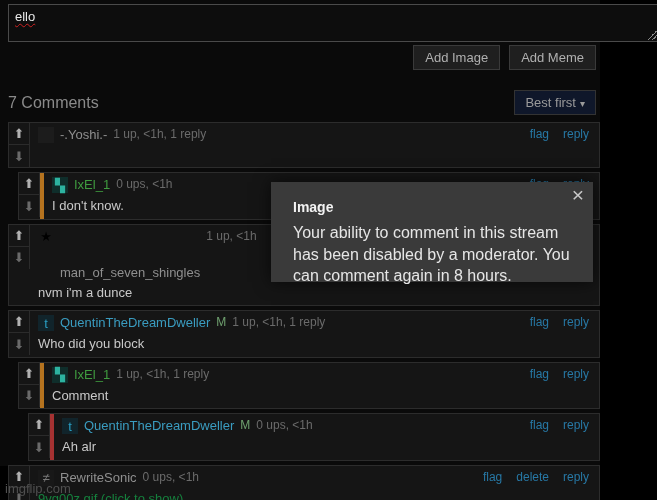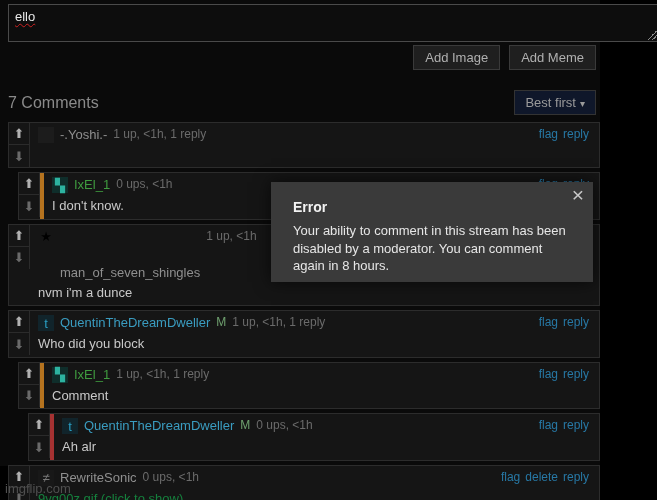--- a/index.html
+++ b/index.html
@@ -31,31 +31,31 @@
   .vote.up .arrow { color:#b2b2b2; }
   .vote.down .arrow { color:#6a6a6a; }
   .bar { flex:0 0 4px; }
   .cbody { flex:1; padding:4px 8px 4px 8px; min-width:0; }
   .chead { display:flex; align-items:flex-start; gap:6px; font-size:12px; }
   .avatar { width:16px; height:16px; display:inline-flex; align-items:center; justify-content:center; font-size:13px; flex:0 0 16px; cursor:pointer; }
   .uname { font-size:13px; text-decoration:none; cursor:pointer; }
   .badge { font-size:12px; color:#6fa06f; }
   .meta { color:#6b6b6b; }
   .spacer { flex:1; }
-  .links { display:flex; gap:5px; padding-right:2px; }
+  .links { display:flex; gap:14px; padding-right:2px; }
   .links a { color:#2778a5; font-size:12px; text-decoration:none; cursor:pointer; }
   .ctext { color:#c9c9c9; font-size:13px; margin-top:4px; line-height:1.35; padding-right:26px; }
   .ctext.aslink { color:#15803d; cursor:pointer; }
 
   .watermark { position:absolute; left:5px; top:481px; color:#4f4f4f; font-size:13px; }
 
   
   .modal { position:absolute; left:271px; top:182px; width:322px; height:100px; background:#3a3a3a; box-shadow:0 0 16px rgba(0,0,0,.65); z-index:10; }
   .modal-title { color:#f2f2f2; font-size:14px; font-weight:bold; margin:17px 0 7px 22px; }
-  .modal-body { color:#e6e6e6; font-size:13px; line-height:1.35; margin:0 22px 12px 22px; }
+  .modal-body { color:#e6e6e6; font-size:16px; line-height:1.35; margin:0 22px 12px 22px; }
   .modal-close { position:absolute; right:9px; top:2px; color:#c8c8c8; font-size:21px; cursor:pointer; line-height:1; }
 </style>
 </head>
 <body>
 
 <div class="page">
   <div class="content">
 
     <div class="textarea">
       <span class="misspelled">ello</span>
@@ -254,16 +254,16 @@
       <div class="ctext aslink">9vg00z.gif (click to show)</div>
     </div>
   </div>
 </div>
   </div>
 
   <div class="watermark">imgflip.com</div>
 
   <div class="modal">
     <span class="modal-close">×</span>
-    <div class="modal-title">Error</div>
+    <div class="modal-title">Image</div>
     <div class="modal-body">Your ability to comment in this stream has been disabled by a moderator. You can comment again in 8 hours.</div>
   </div>
 </div>
 
 </body></html>

